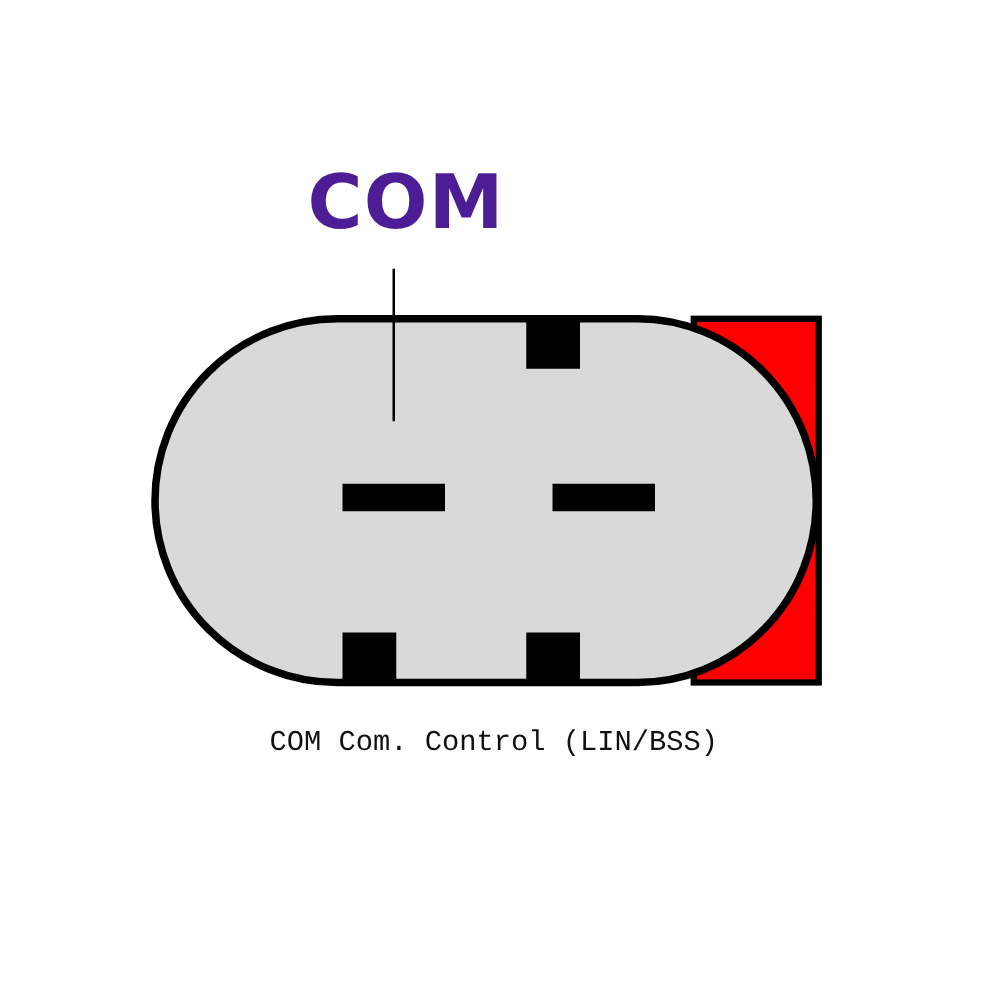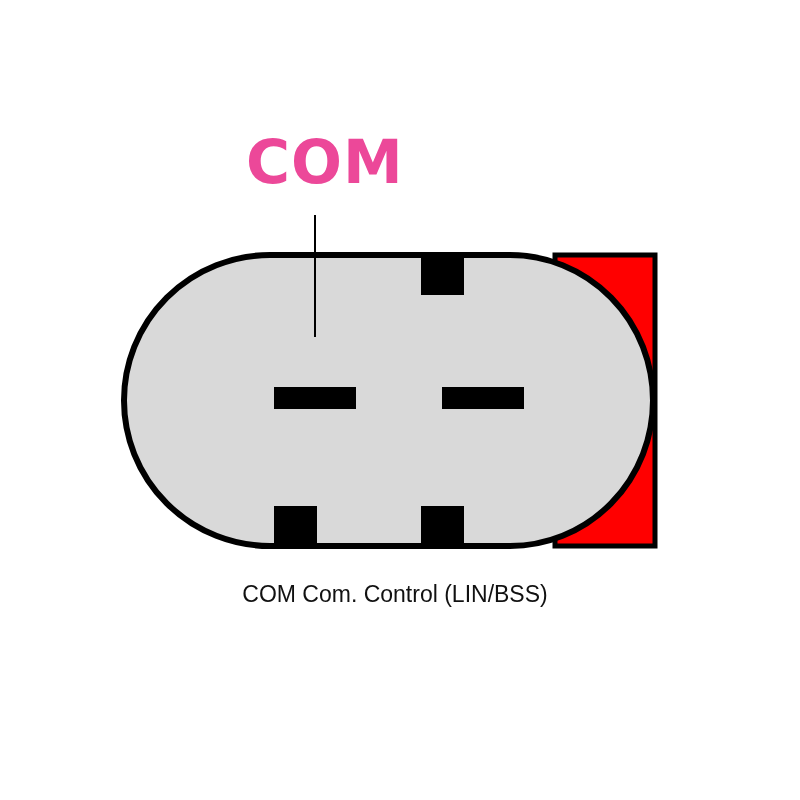--- a/index.html
+++ b/index.html
@@ -1,19 +1,19 @@
 <!DOCTYPE html>
 <html><head>
 <meta charset="utf-8">
 <style>
   html, body { margin: 0; padding: 0; background: #ffffff; }
   body { width: 800px; height: 800px; position: relative; overflow: hidden; font-family: "DejaVu Sans", sans-serif; }
   #diagram { position: absolute; left: 0; top: 0; }
-  .pin-label { position: absolute; left: 246px; top: 126px; font-family: "DejaVu Sans", sans-serif; font-weight: bold; font-size: 60px; line-height: 72px; color: #ec4899; letter-spacing: 1px; }
-  .caption { position: absolute; left: 0; width: 790px; text-align: center; top: 578px; font-family: Liberation Sans, sans-serif; font-size: 23px; line-height: 32px; color: #111; }
+  .pin-label { position: absolute; left: 246px; top: 126px; font-family: "DejaVu Sans", sans-serif; font-weight: bold; font-size: 60px; line-height: 72px; color: #4c1d95; letter-spacing: 1px; }
+  .caption { position: absolute; left: 0; width: 790px; text-align: center; top: 578px; font-family: Liberation Mono, monospace; font-size: 23px; line-height: 32px; color: #111; }
 </style>
 </head>
 <body>
 
 <svg id="diagram" width="800" height="800" viewBox="0 0 800 800" xmlns="http://www.w3.org/2000/svg">
 
   <rect x="555" y="255" width="100" height="291" fill="#ff0000" stroke="#000" stroke-width="5"></rect>
 
   <path d="M 270 255 L 510 255 A 143 145.5 0 0 1 510 546 L 270 546 A 146 145.5 0 0 1 270 255 Z" fill="#d9d9d9" stroke="#000" stroke-width="6"></path>
 

